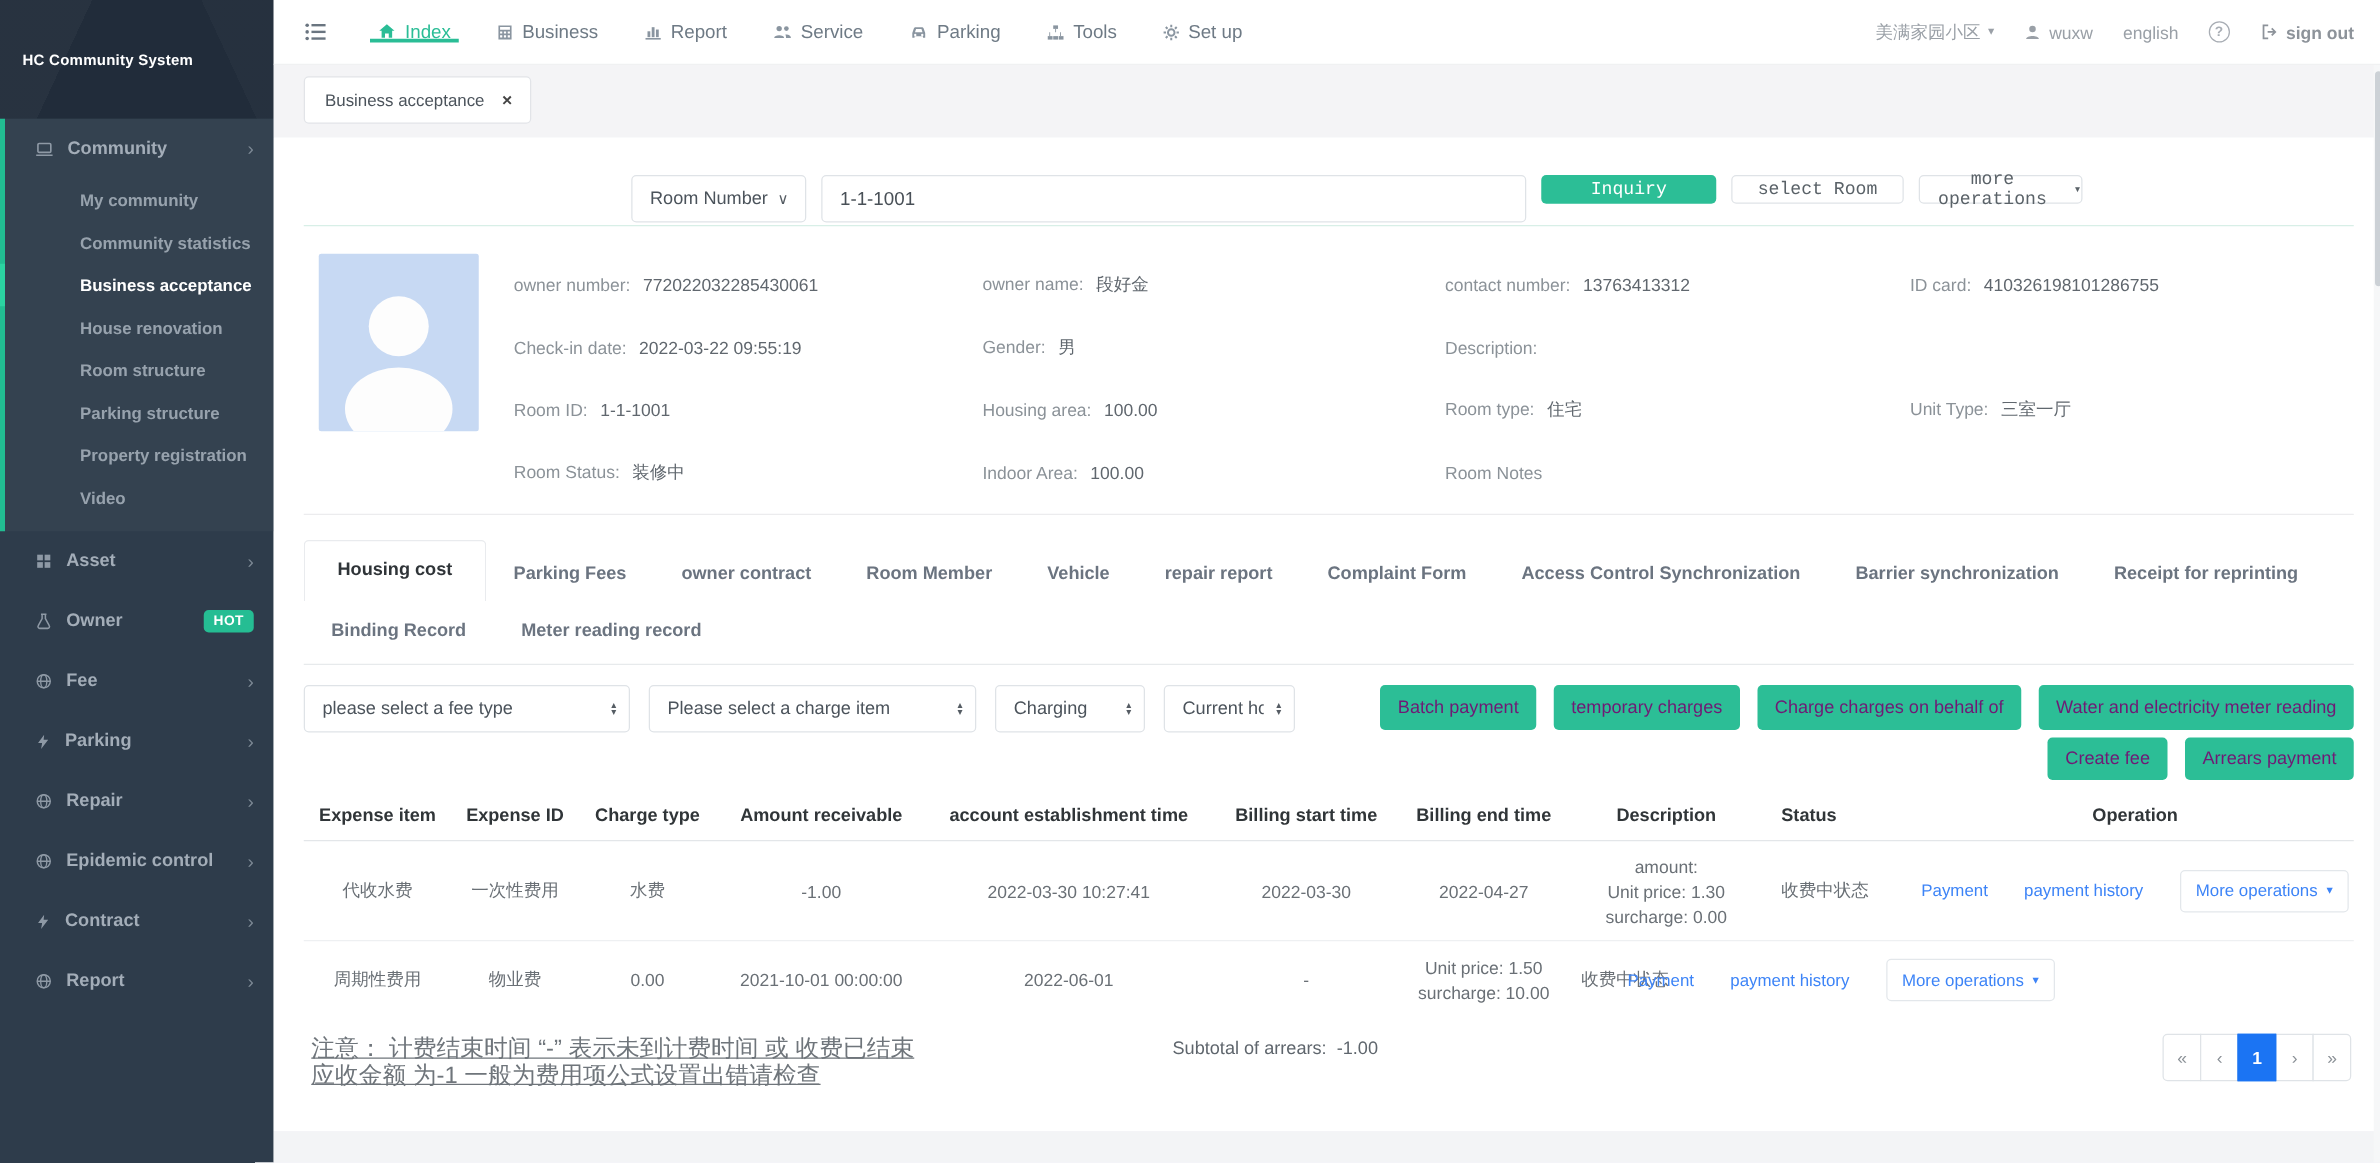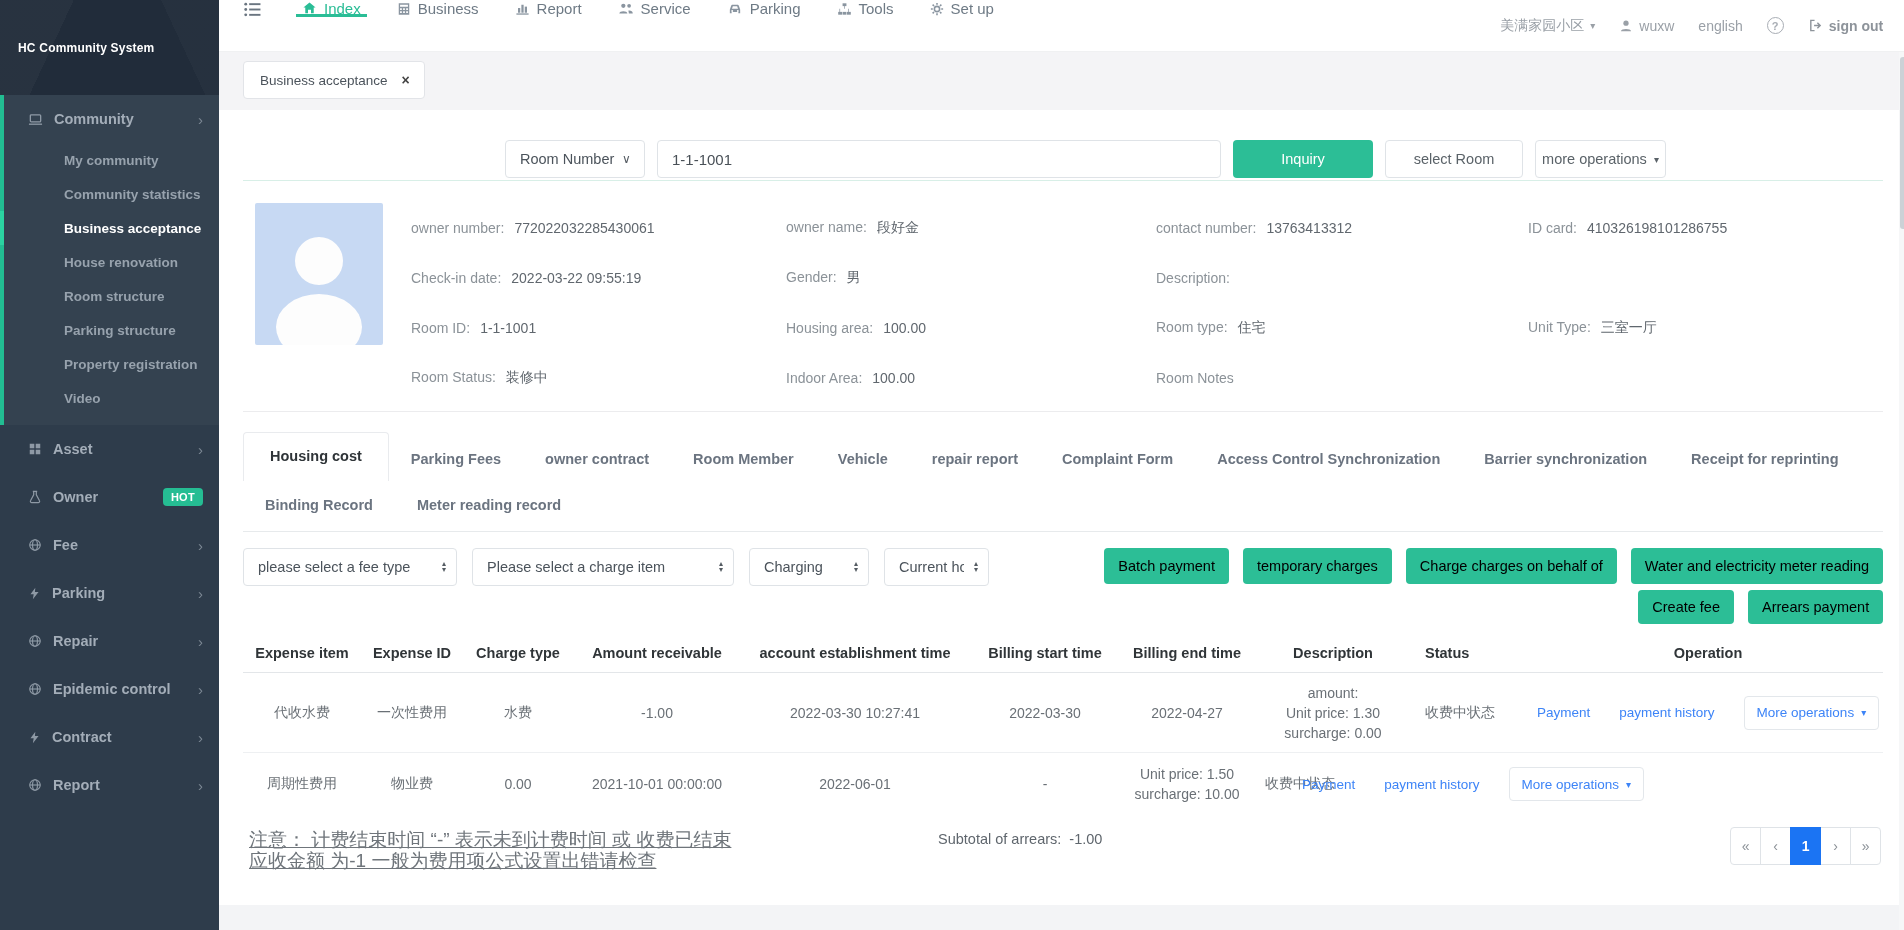--- a/index.html
+++ b/index.html
@@ -22,21 +22,21 @@
   .sb-subitem { height:34px; display:flex; align-items:center; padding-left:60px; font-size:13.5px; font-weight:600; color:#97a2ad; cursor:pointer; position:relative; }
   .sb-subitem.active { color:#ffffff; font-weight:700; }
   .sb-subitem.active::before { content:""; position:absolute; left:-4px; top:0; bottom:0; width:4px; background:#2bd3a1; }
   .hot-badge { margin-left:auto; background:#25bd93; color:#fff; font-size:11px; font-weight:700; padding:3px 8px; border-radius:4px; letter-spacing:.3px; }
   .icon svg { display:block; }
 
   
   .main { flex:1; display:flex; flex-direction:column; position:relative; background:#f3f4f6; }
 
   .topbar { height:52px; background:#fff; display:flex; align-items:stretch; padding:0 24px; border-bottom:1px solid #f0f1f2; }
-  .tb-left { display:flex; align-items:flex-start; gap:36px; }
+  .tb-left { display:flex; align-items:center; gap:36px; }
   .menu-toggle { display:flex; align-items:center; color:#6a7580; cursor:pointer; margin-right:4px; }
   .nav-item { display:flex; align-items:center; gap:7px; color:#6e7a85; font-size:15px; cursor:pointer; position:relative; }
   .nav-item .icon { color:#8a95a0; display:inline-flex; }
   .nav-item.active { color:#2abd96; }
   .nav-item.active .icon { color:#2abd96; }
   .nav-item.active::after { content:""; position:absolute; left:-6px; right:-6px; bottom:0; height:3px; background:#2abd96; }
   .tb-right { margin-left:auto; display:flex; align-items:center; gap:24px; color:#9aa0a7; font-size:14px; }
   .tb-right .item { display:flex; align-items:center; gap:6px; cursor:pointer; white-space:nowrap; }
   .caret-dn { font-size:10px; color:#9aa0a7; }
   .q-circle { width:17px; height:17px; border:1.5px solid #a8adb4; border-radius:50%; display:flex; align-items:center; justify-content:center; font-size:11px; color:#a8adb4; font-weight:700; }
@@ -50,21 +50,21 @@
   .filler { flex:1; background:#f3f4f6; }
 
   
   .search-row { display:flex; gap:12px; margin-left:262px; padding-top:30px; height:70px; }
   .selectbox { height:38px; border:1px solid #dfe3e7; border-radius:4px; background:#fff; display:flex; align-items:center; padding:0 10px 0 14px; color:#4b535b; font-size:14.5px; cursor:pointer; }
   .selectbox .txt { overflow:hidden; white-space:nowrap; }
   .sb-roomnum { width:140px; }
   .sb-roomnum .txt { width:96px; }
   .vee { color:#555c63; font-size:12px; margin-left:6px; }
   .search-input { width:564px; height:38px; border:1px solid #dfe3e7; border-radius:4px; padding:0 14px; font-size:15px; color:#495057; outline:none; font-family:inherit; }
-  .btn { height:38px; border:none; border-radius:4px; font-size:14.5px; cursor:pointer; font-family:Liberation Sans, sans-serif; }
+  .btn { height:23px; border:none; border-radius:4px; font-size:14.5px; cursor:pointer; font-family:Liberation Mono, monospace; }
   .btn-teal { background:#2cbe96; color:#fff; }
   .btn-ghost { background:#fff; border:1px solid #dfe3e7; color:#5a6268; }
   .btn-inquiry { width:140px; }
   .btn-selroom { width:138px; }
   .btn-moreops { width:131px; display:inline-flex; align-items:center; justify-content:center; gap:7px; }
 
   .divider-teal { border:none; border-top:1px solid #d8efe7; margin:0 0 0 0; }
   .divider-gray { border:none; border-top:1px solid #ececee; }
 
   
@@ -79,27 +79,27 @@
   .dtabs-row1 { display:flex; align-items:flex-end; margin-top:20px; }
   .dtab { padding:14px 22px; font-size:14.5px; font-weight:600; color:#6b7480; cursor:pointer; white-space:nowrap; }
   .dtab.active { border:1px solid #e9ebee; border-bottom:none; border-radius:4px 4px 0 0; background:#fff; color:#2f3438; font-weight:700; padding:15px 26px 17px 26px; }
   .dtabs-row2 { display:flex; margin-top:2px; }
   .dtabs-divider { border:none; border-top:1px solid #e7eaec; margin-top:4px; }
 
   
   .filter-row { display:flex; margin-top:16px; gap:15px; align-items:flex-start; }
   .fsel { height:38px; }
   .updown { display:flex; flex-direction:column; line-height:6px; font-size:8px; color:#555c63; margin-left:10px; }
-  .f1 { width:214px; } .f1 .txt { flex:1; }
+  .f1 { width:261px; } .f1 .txt { flex:1; }
   .f2 { width:262px; } .f2 .txt { flex:1; }
   .f3 { width:120px; } .f3 .txt { flex:1; }
   .f4 { width:105px; } .f4 .txt { flex:1; }
   .actions { margin-left:auto; display:flex; flex-direction:column; align-items:flex-end; gap:6px; }
   .act-row { display:flex; gap:14px; }
-  .abtn { height:36px; padding:0 14px; background:#2cbe96; color:#000000; border:none; border-radius:4px; font-size:14.5px; cursor:pointer; font-family:inherit; white-space:nowrap; }
+  .abtn { height:36px; padding:0 14px; background:#2cbe96; color:#701a75; border:none; border-radius:4px; font-size:14.5px; cursor:pointer; font-family:inherit; white-space:nowrap; }
   .act-row2 .abtn { height:34px; }
 
   
   .ftable { margin-top:10px; }
   .trow { display:grid; grid-template-columns:118px 102px 110px 168px 228px 152px 132px 160px 120px 1fr; }
   .trow.head { border-bottom:1px solid #e3e6e9; }
   .trow.head .tc { font-weight:700; color:#303538; font-size:14.5px; height:38px; }
   .tc { display:flex; align-items:center; justify-content:center; text-align:center; font-size:14px; color:#6a7076; padding:2px 4px; }
   .tc.left { justify-content:flex-start; text-align:left; padding-left:12px; }
   .tc.desc { flex-direction:column; line-height:20px; }

